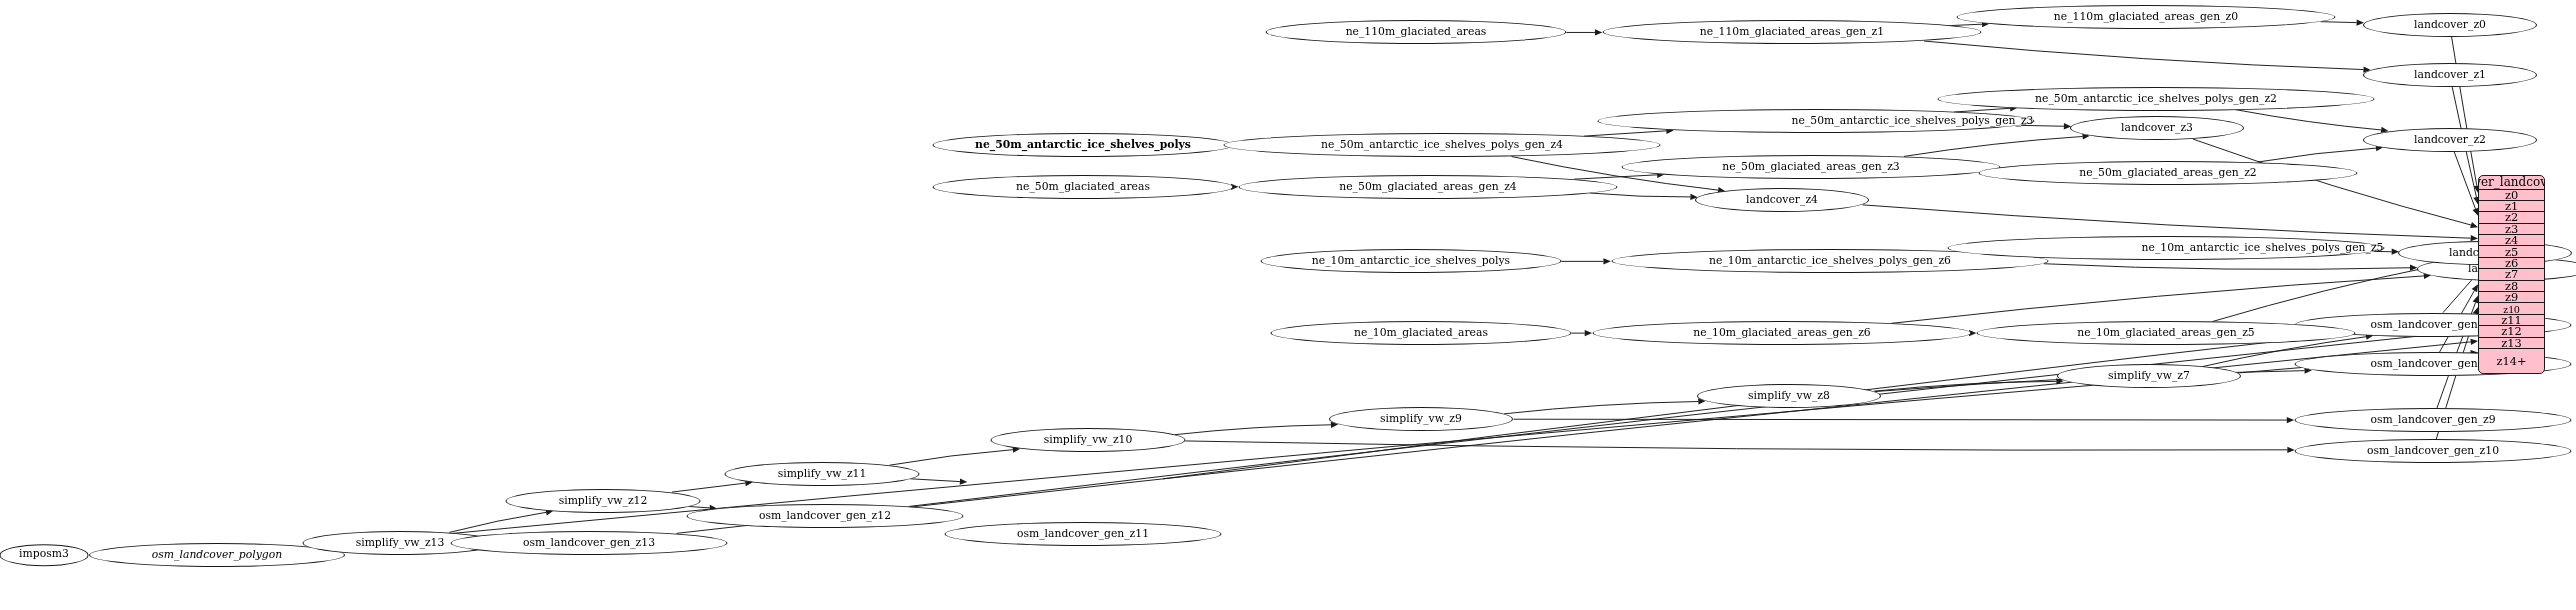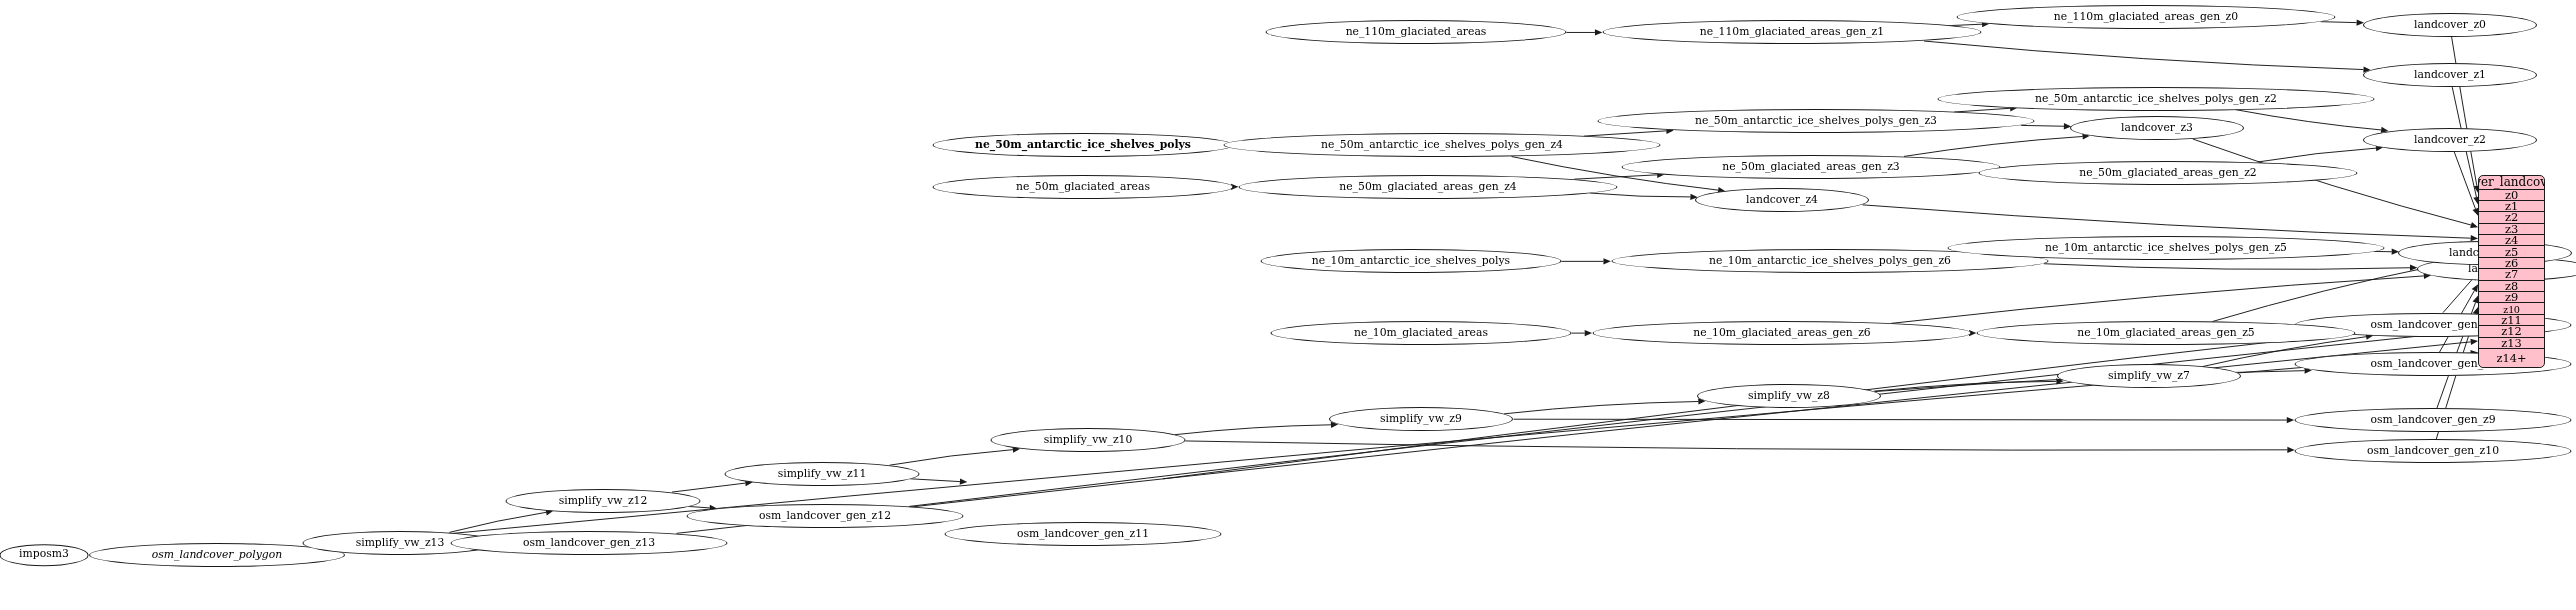--- a/index.html
+++ b/index.html
@@ -191,21 +191,21 @@
       </div>
       <div class="node" style="left: 2166px; top: 333px; width: 379px; height: 24px;">
         <span>ne_10m_glaciated_areas_gen_z5</span>
       </div>
       <div class="node" style="left: 1411px; top: 261px; width: 301px; height: 24px;">
         <span>ne_10m_antarctic_ice_shelves_polys</span>
       </div>
       <div class="node" style="left: 1830px; top: 261px; width: 437px; height: 24px;">
         <span>ne_10m_antarctic_ice_shelves_polys_gen_z6</span>
       </div>
-      <div class="node" style="left: 2166px; top: 248px; width: 437px; height: 24px;">
+      <div class="node" style="left: 2166px; top: 248px; width: 437px; height: 24px; justify-content: flex-end;">
         <span>ne_10m_antarctic_ice_shelves_polys_gen_z5</span>
       </div>
       <div class="node" style="left: 2504px; top: 269px; width: 174px; height: 24px;">
         <span>landcover_z6</span>
       </div>
       <div class="node" style="left: 2485px; top: 253px; width: 174px; height: 24px;">
         <span>landcover_z5</span>
       </div>
       <div class="node" style="left: 1083px; top: 187px; width: 301px; height: 24px;">
         <span>ne_50m_glaciated_areas</span>
@@ -218,21 +218,21 @@
       </div>
       <div class="node" style="left: 2168px; top: 173px; width: 379px; height: 24px;">
         <span>ne_50m_glaciated_areas_gen_z2</span>
       </div>
       <div class="node" style="left: 1083px; top: 145px; width: 301px; height: 24px; font-weight: bold;">
         <span>ne_50m_antarctic_ice_shelves_polys</span>
       </div>
       <div class="node" style="left: 1442px; top: 145px; width: 437px; height: 24px;">
         <span>ne_50m_antarctic_ice_shelves_polys_gen_z4</span>
       </div>
-      <div class="node" style="left: 1816px; top: 121px; width: 437px; height: 24px;">
+      <div class="node" style="left: 1816px; top: 121px; width: 437px; height: 24px; justify-content: flex-end;">
         <span>ne_50m_antarctic_ice_shelves_polys_gen_z3</span>
       </div>
       <div class="node" style="left: 2156px; top: 99px; width: 437px; height: 24px;">
         <span>ne_50m_antarctic_ice_shelves_polys_gen_z2</span>
       </div>
       <div class="node" style="left: 1782px; top: 200px; width: 174px; height: 24px;">
         <span>landcover_z4</span>
       </div>
       <div class="node" style="left: 2157px; top: 128px; width: 174px; height: 24px;">
         <span>landcover_z3</span>
@@ -265,16 +265,16 @@
       <div class="trow" style="height: 11.4px;">z4</div>
       <div class="trow" style="height: 11.4px;">z5</div>
       <div class="trow" style="height: 11.4px;">z6</div>
       <div class="trow" style="height: 11.4px;">z7</div>
       <div class="trow" style="height: 11.4px;">z8</div>
       <div class="trow" style="height: 11.4px;">z9</div>
       <div class="trow" style="height: 11.4px; font-family: Liberation Serif, serif;">z10</div>
       <div class="trow" style="height: 11.4px;">z11</div>
       <div class="trow" style="height: 11.4px;">z12</div>
       <div class="trow" style="height: 11.4px;">z13</div>
-      <div class="trow" style="height: 19px;">z14+</div>
+      <div class="trow" style="height: 25px;">z14+</div>
     </div>
 </div>
 
 
 </body></html>

